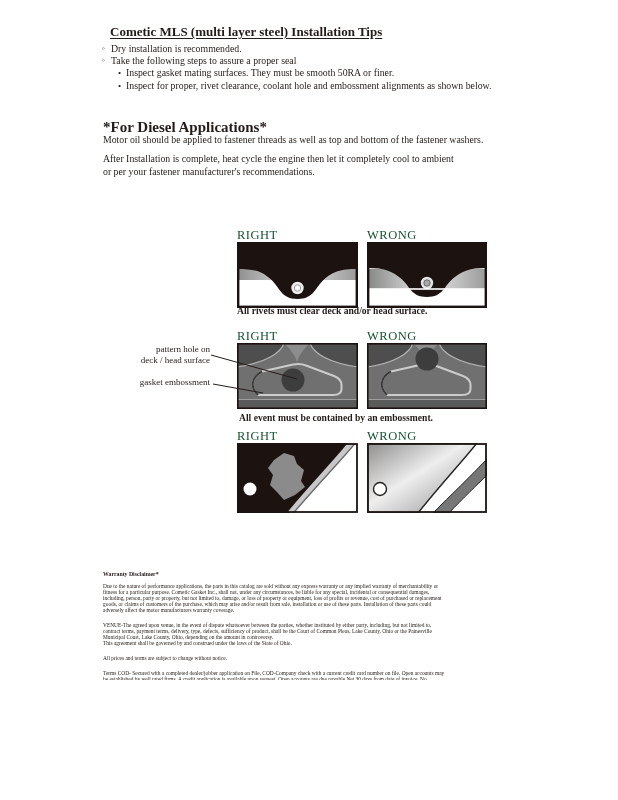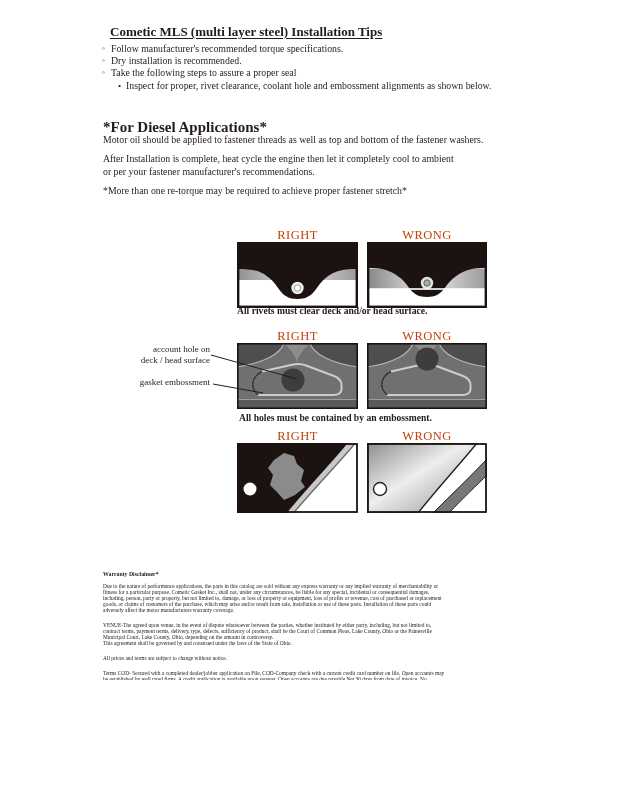--- a/index.html
+++ b/index.html
@@ -19,21 +19,21 @@
   .bullet-row { white-space:nowrap; }
   .bullet-row .marker { display:inline-block; width:9px; font-size:8px; vertical-align:1px; }
   .sub { padding-left:16px; }
   .sub .marker { width:8px; font-size:9px; vertical-align:0; }
 
   .diesel { left:103px; top:121px; width:450px; font-size:9.8px; line-height:12.6px; }
   .diesel h2 { font-size:15px; font-weight:bold; }
   .diesel .para { margin-bottom:7px; }
   .diesel .line { white-space:nowrap; }
 
-  .dlabel { width:121px; text-align:center; font-size:12.5px; letter-spacing:0.5px; color:#c2410c; white-space:nowrap; }
+  .dlabel { width:121px; font-size:12.5px; letter-spacing:0.5px; color:#14532d; white-space:nowrap; }
   .panel  { display:block; }
   .caption { font-size:9.6px; font-weight:bold; color:#241c18; white-space:nowrap; line-height:11px; }
 
   .ann { font-size:9px; line-height:10.5px; text-align:right; color:#241c18; }
   .leader { pointer-events:none; }
 
   .disclaimer { left:103px; top:571px; width:470px; font-size:5.4px; line-height:6px; color:#2a211d; }
   .disclaimer .d-title { font-size:5.8px; font-weight:bold; margin-bottom:6px; }
   .disclaimer .para { margin-bottom:9px; }
   .disclaimer .line { white-space:nowrap; }
@@ -41,36 +41,35 @@
   .page-code { left:390px; top:757px; font-size:13px; color:#2a211d; white-space:nowrap;margin-left:28px; }
 </style>
 </head>
 <body>
 
 <div class="page">
 
   <div class="abs title">Cometic MLS (multi layer steel) Installation Tips</div>
 
   <div class="abs bullets">
-    <div class="bullet-row"><span class="marker">◦</span><span>Follow manufacturer's recommended torque specifications.</span></div>
     <div class="bullet-row"><span class="marker">◦</span><span>Dry installation is recommended.</span></div>
     <div class="bullet-row"><span class="marker">◦</span><span>Take the following steps to assure a proper seal</span></div>
+    <div class="bullet-row sub"><span class="marker">•</span><span>Inspect gasket mating surfaces.  They must be smooth 50RA or finer.</span></div>
     <div class="bullet-row sub"><span class="marker">•</span><span>Inspect for proper, rivet clearance, coolant hole and embossment alignments as shown below.</span></div>
   </div>
 
   <div class="abs diesel">
     <h2>*For Diesel Applications*</h2>
     <div class="para">
       <div class="line">Motor oil should be applied to fastener threads as well as top and bottom of the fastener washers.</div>
     </div>
     <div class="para">
       <div class="line">After Installation is complete, heat cycle the engine then let it completely cool to ambient</div>
       <div class="line">or per your fastener manufacturer's recommendations.</div>
     </div>
-    <div class="para">*More than one re-torque may be required to achieve proper fastener stretch*</div>
   </div>
 
   <div class="abs dlabel" style="left:237px; top:228px;">RIGHT</div>
   <div class="abs dlabel" style="left:367px; top:228px; width:120px;">WRONG</div>
 
   <svg class="abs panel" style="left:237px; top:242px;" width="121" height="66" viewBox="0 0 121 66">
     <defs>
       <linearGradient id="wg1" x1="0" y1="0" x2="1" y2="0">
         <stop offset="0" stop-color="#8f8f8f"></stop>
           <stop offset="0.5" stop-color="#e6e6e6"></stop>
@@ -129,30 +128,30 @@
     <path d="M46,0 H72 C63,9 60,14 59,20 C58,14 55,9 46,0 Z" fill="#8d8d8d"></path>
     <rect x="1" y="57" width="118" height="8" fill="#5a5a5a"></rect>
     <line x1="1" y1="56.5" x2="119" y2="56.5" stroke="#9e9e9e" stroke-width="1"></line>
     <path d="M20,52 C16,48 14,43 15,39 C16,34 19,31 24,28.5 L55,21.5 C60,20.5 64,20.8 68,22.5 L96,33 C101,35 103.5,38 103.5,42 V46 C103.5,50 100,52 95,52 Z" fill="none" stroke="#cccccc" stroke-width="2" stroke-linejoin="round"></path>
     <path d="M24,28.5 C19,31 16,34 15,39 C14,43 16,48 20,52" fill="none" stroke="#3a3a3a" stroke-width="2"></path>
     <circle cx="60" cy="16" r="11.5" fill="#3d3d3d"></circle>
     <rect x="0.8" y="0.8" width="118.4" height="64.4" fill="none" stroke="#1c1310" stroke-width="1.6"></rect>
   </svg>
 
   <div class="abs ann" style="left:110px; top:344px; width:100px;">
-    <div>account hole on</div>
+    <div>pattern hole on</div>
     <div>deck / head surface</div>
   </div>
   <div class="abs ann" style="left:105px; top:377px; width:105px;">gasket embossment</div>
   <svg class="abs leader" style="left:205px; top:349px;" width="100" height="52" viewBox="0 0 100 52">
     <line x1="6" y1="6" x2="92" y2="30" stroke="#241c18" stroke-width="1"></line>
     <line x1="8" y1="35" x2="58" y2="44" stroke="#241c18" stroke-width="1"></line>
   </svg>
 
-  <div class="abs caption" style="left:239px; top:412px;">All holes must be contained by an embossment.</div>
+  <div class="abs caption" style="left:239px; top:412px;">All event must be contained by an embossment.</div>
 
   <div class="abs dlabel" style="left:237px; top:429px;">RIGHT</div>
   <div class="abs dlabel" style="left:367px; top:429px; width:120px;">WRONG</div>
 
   <svg class="abs panel" style="left:237px; top:443px;" width="121" height="70" viewBox="0 0 121 70">
     <rect width="121" height="70" fill="#ffffff"></rect>
     <path d="M0,0 H114 C98,20 77,41 53,70 H0 Z" fill="#1c1310"></path>
     <path d="M114,0 C98,20 77,41 53,70" fill="none" stroke="#c8c8c8" stroke-width="5"></path>
     <path d="M117.5,1 C101,21 80,42 56.5,70" fill="none" stroke="#6a6a6a" stroke-width="1.4"></path>
     <path d="M37,17 L47,10 L57,13 L60,21 L67,27 L64,38 L68,44 L58,52 L47,57 L40,49 L33,42 L36,32 L31,25 Z" fill="#8b8b8b"></path>

